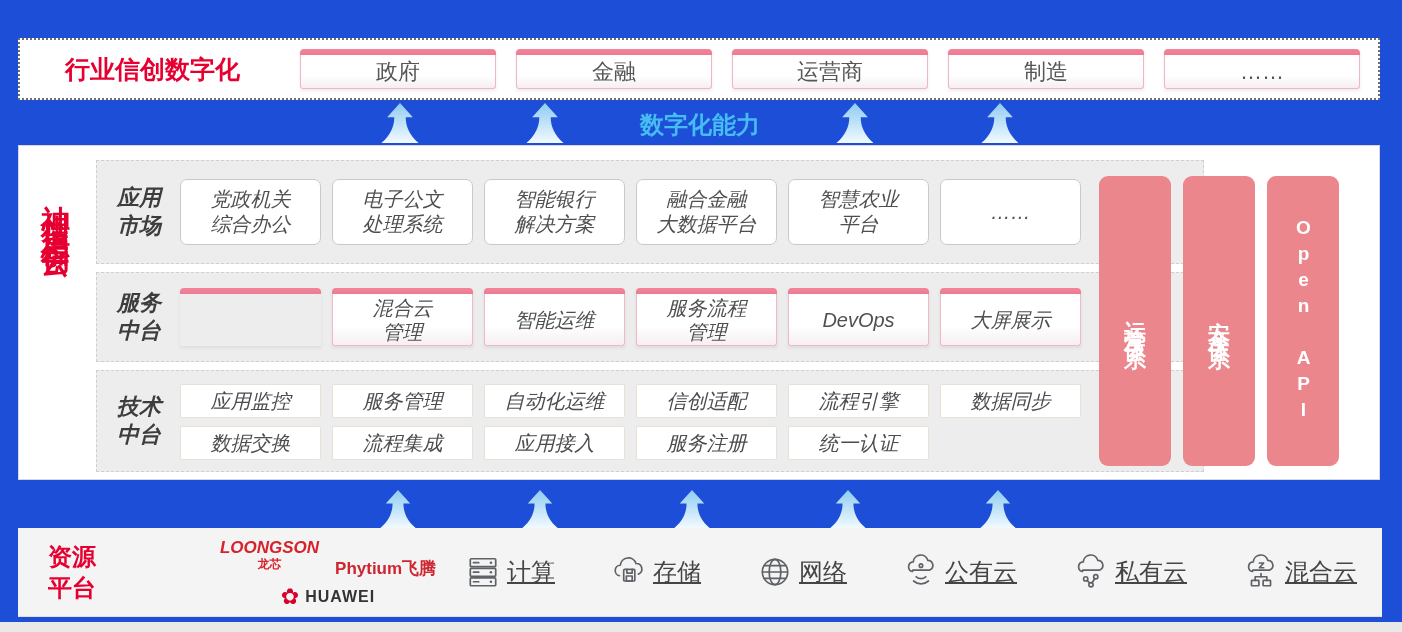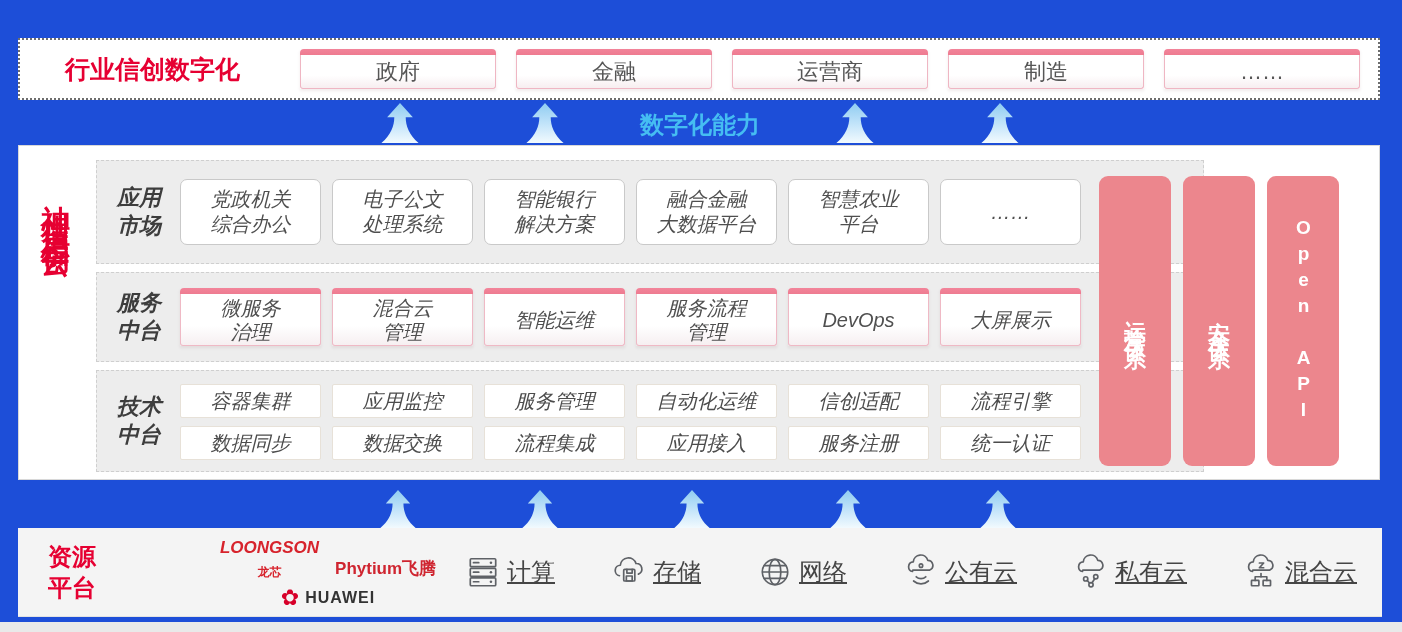--- a/index.html
+++ b/index.html
@@ -57,21 +57,21 @@
                font-size:22px;letter-spacing:9px;}
   .pillar-latin .pillar-text{font-size:19px;letter-spacing:5px;}
 
   
   .res-strip{position:absolute;left:18px;top:528px;width:1364px;height:89px;background:#f4f4f4;
              border-bottom:1px solid #e2e2e2;box-sizing:border-box;}
   .res-label{position:absolute;left:30px;top:50%;transform:translateY(-50%);
              font-size:24px;font-weight:bold;color:#e60032;white-space:pre-line;line-height:31px;}
   .vendors{position:absolute;left:190px;top:10px;width:240px;display:flex;flex-direction:column;align-items:center;}
   .vendor-row1{display:flex;align-items:flex-start;gap:16px;}
-  .loongson{display:flex;flex-direction:column;align-items:center;color:#d7232c;gap:8px;}
+  .loongson{display:flex;flex-direction:column;align-items:center;color:#d7232c;}
   .loongson .v-name{font-style:italic;font-weight:bold;font-size:17px;}
   .loongson .v-sub{font-size:12px;font-weight:bold;margin-top:-2px;}
   .phytium{font-weight:bold;font-size:17px;color:#cf2530;margin-top:19px;}
   .huawei{display:flex;align-items:center;gap:6px;margin-top:6px;}
   .huawei .flower{color:#d7002a;font-size:22px;line-height:1;}
   .huawei .v-name{font-weight:bold;font-size:16px;color:#333;letter-spacing:1px;}
   .res-items{position:absolute;left:447px;top:0;width:892px;height:100%;
              display:flex;justify-content:space-between;align-items:center;}
   .res-item{display:flex;align-items:center;gap:6px;}
   .res-item .r-label{font-size:24px;color:#454545;text-decoration:underline;}
@@ -178,24 +178,20 @@
           </div>
       </div>
     </div>
 
     <div class="p-row row-svc">
       <div class="row-label">服务
 中台</div>
       <div class="row-items">
         <div class="svc-box">
             <div class="cap-top"></div>
-            <div class="svc-body">
-              <span class="box-label">微服务
-治理</span>
-            </div>
           </div>
         <div class="svc-box">
             <div class="cap-top"></div>
             <div class="svc-body">
               <span class="box-label">混合云
 管理</span>
             </div>
           </div>
         <div class="svc-box">
             <div class="cap-top"></div>
@@ -222,23 +218,20 @@
               <span class="box-label">大屏展示</span>
             </div>
           </div>
       </div>
     </div>
 
     <div class="p-row row-tech">
       <div class="row-label">技术
 中台</div>
       <div class="tech-grid">
-        <div class="tech-box">
-            <span class="box-label">容器集群</span>
-          </div>
         <div class="tech-box">
             <span class="box-label">应用监控</span>
           </div>
         <div class="tech-box">
             <span class="box-label">服务管理</span>
           </div>
         <div class="tech-box">
             <span class="box-label">自动化运维</span>
           </div>
         <div class="tech-box">

